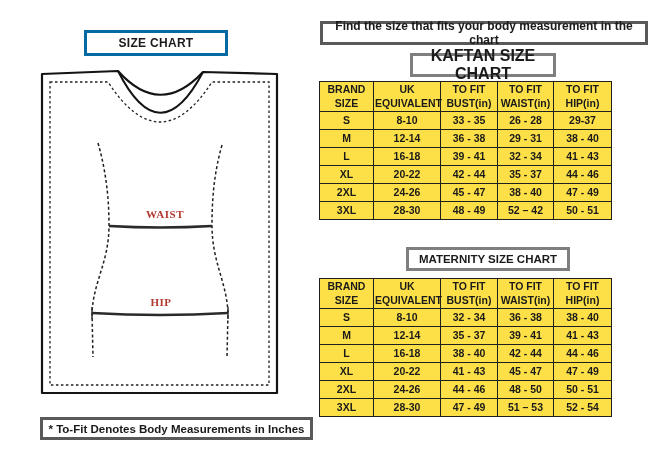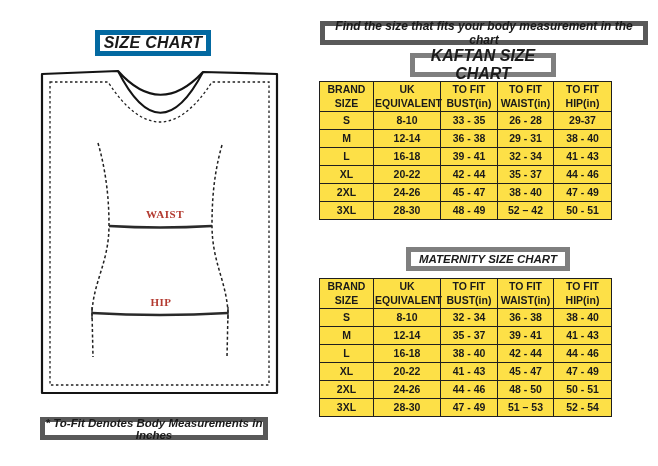--- a/index.html
+++ b/index.html
@@ -8,34 +8,33 @@
     position: relative;
     background: #ffffff;
     font-family: "Liberation Sans", sans-serif;
     color: #1a1a1a;
     overflow: hidden;
   }
   .abs { position: absolute; }
 
   
   .boxed {
-    border: 5px solid #0369a1;
+    border: 3px solid #0369a1;
     background: #ffffff;
     display: flex;
     align-items: center;
     justify-content: center;
     font-weight: bold;
     text-align: center;
-    font-style: italic;
-  }
-  .size-chart-title { left: 95px; top: 30px; width: 116px; height: 26px; font-size: 16px; letter-spacing: .3px; }
+  }
+  .size-chart-title { left: 84px; top: 30px; width: 144px; height: 26px; font-size: 12px; letter-spacing: .3px; }
   .instruction-box  { left: 320px; top: 21px; width: 328px; height: 24px; font-size: 12px; border-color: #595959; }
   .kaftan-title     { left: 410px; top: 53px; width: 146px; height: 24px; font-size: 16px; border-color: #7f7f7f; }
   .maternity-title  { left: 406px; top: 247px; width: 164px; height: 24px; font-size: 11.5px; border-color: #7f7f7f; }
-  .footnote-box     { left: 40px; top: 417px; width: 228px; height: 23px; font-size: 11.5px; border-color: #595959; }
+  .footnote-box     { left: 40px; top: 417px; width: 273px; height: 23px; font-size: 11.5px; border-color: #595959; }
 
   
   table.size-table {
     position: absolute;
     left: 319px;
     width: 292px;
     border-collapse: collapse;
     table-layout: fixed;
     background: #fde047;
   }

